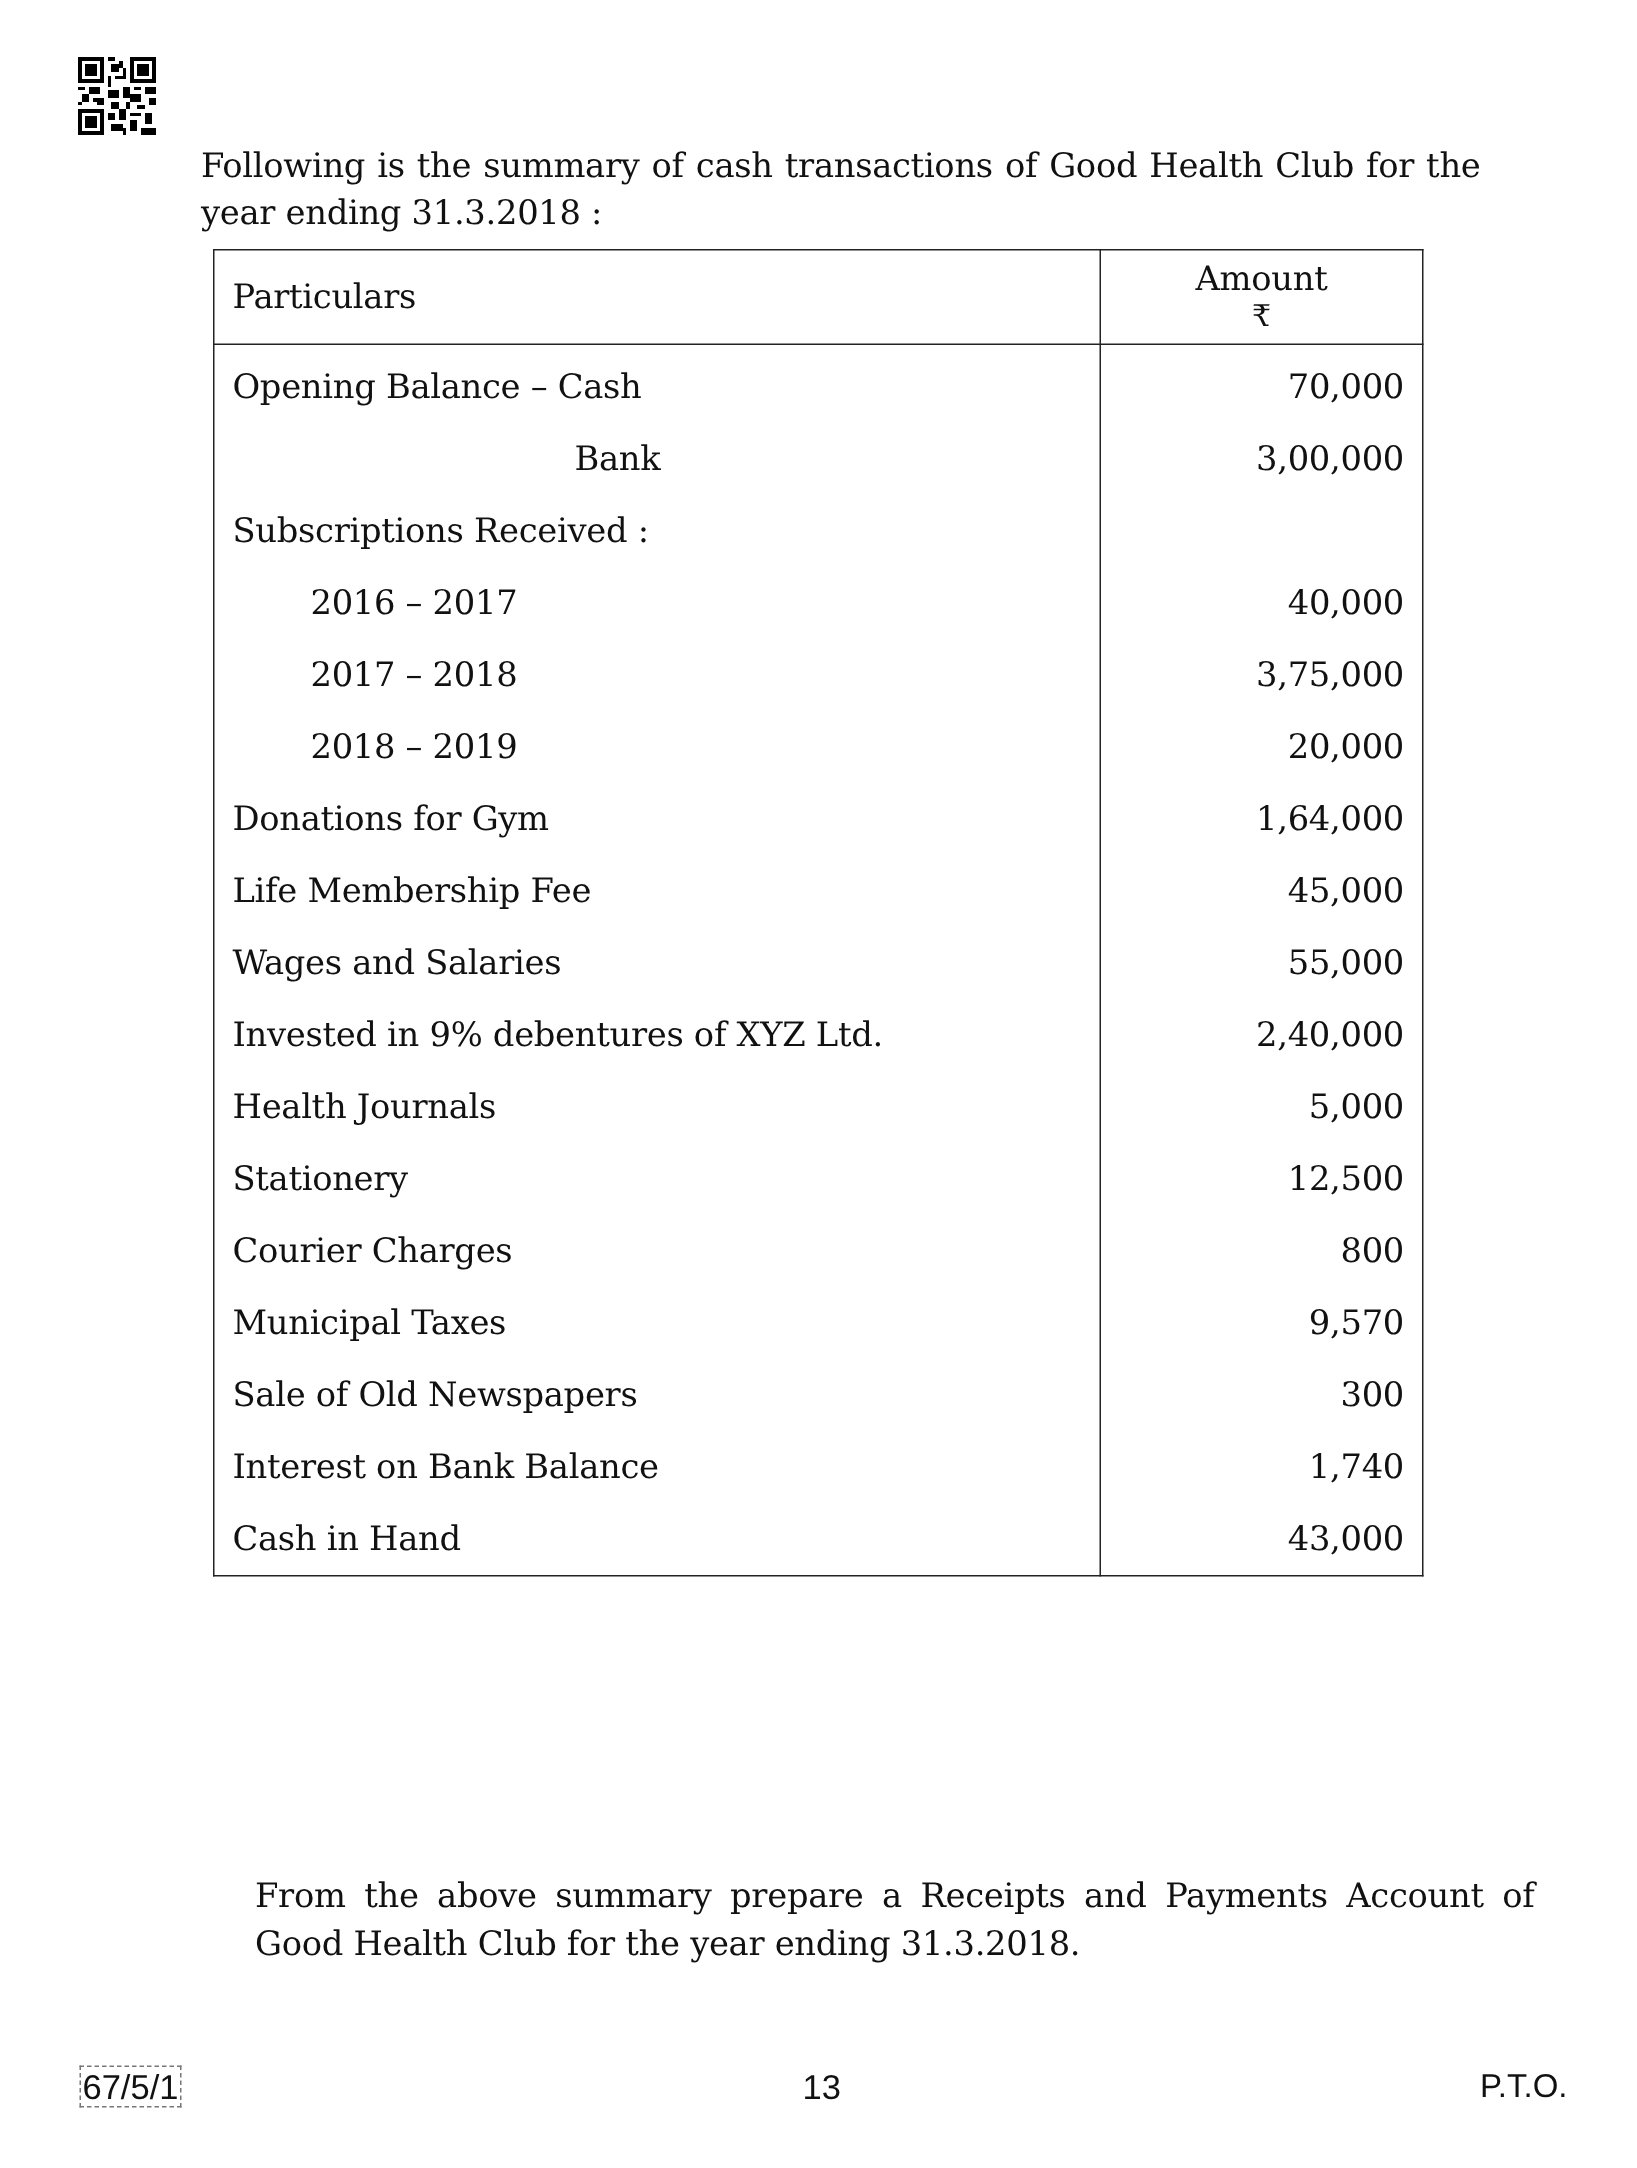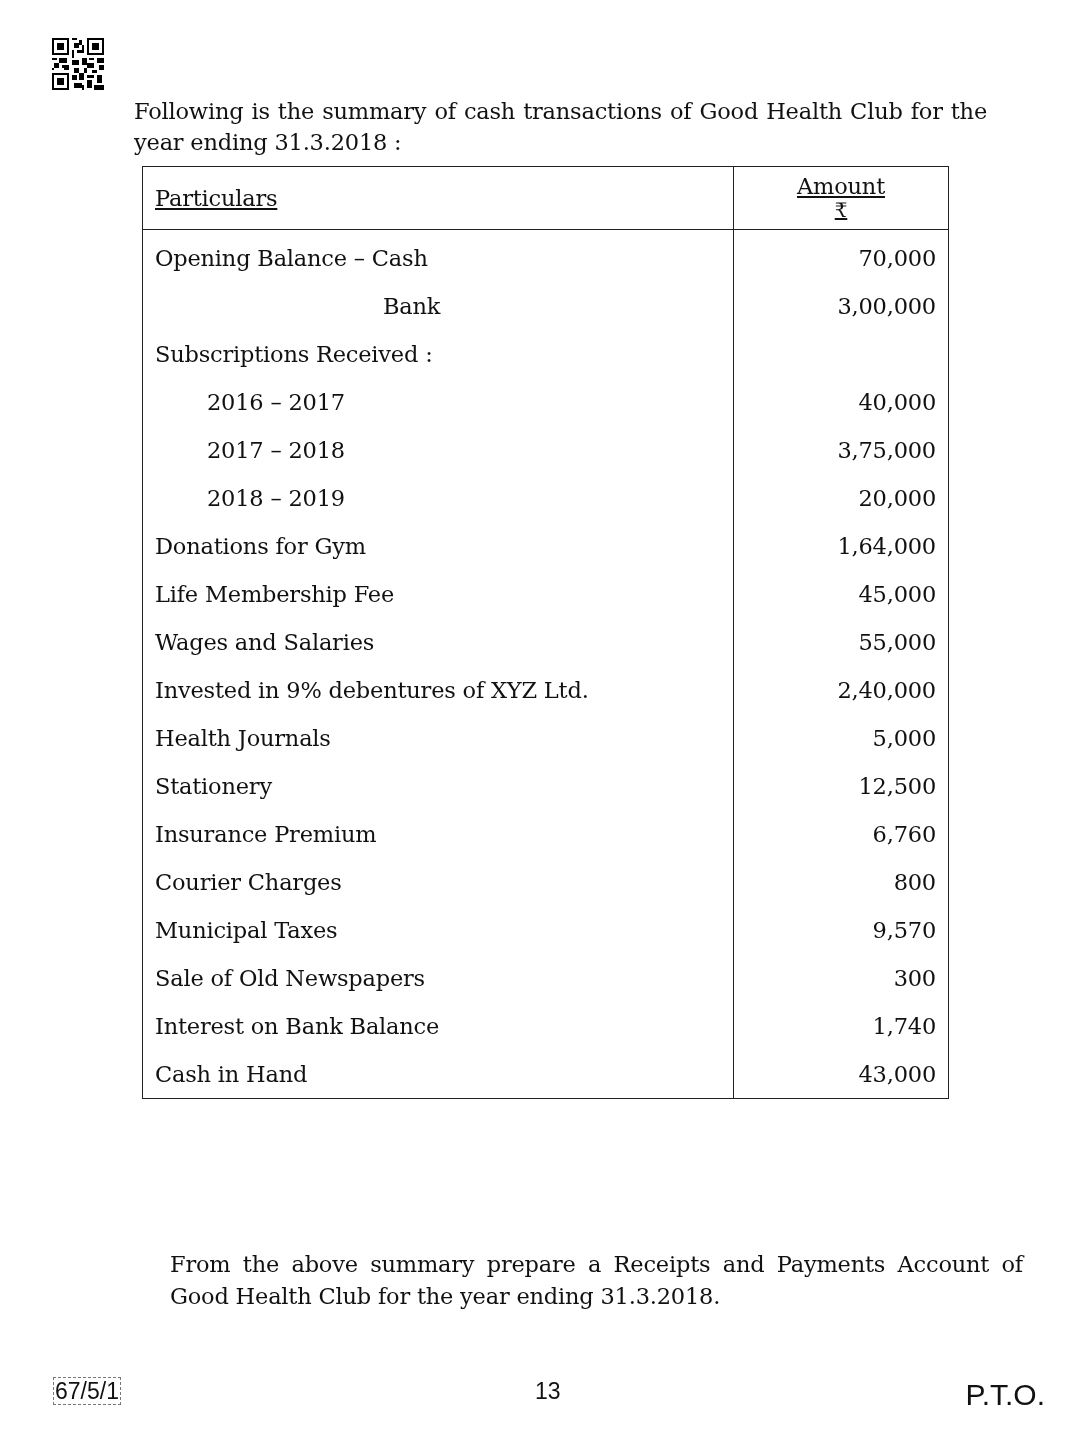--- a/index.html
+++ b/index.html
@@ -21,21 +21,20 @@
       width: 807px; border-collapse: collapse;
       font-size: 22.5px; letter-spacing: -0.2px;
     }
     table.summary th, table.summary td {
       border-left: 1.5px solid #222; border-right: 1.5px solid #222;
       padding: 0 12px; font-weight: normal;
     }
     table.summary thead th {
       border-top: 1.5px solid #222; border-bottom: 1.5px solid #222;
       height: 62px;
-      text-decoration: underline;
     }
     th.col-part { text-align: left; width: 566px; }
     th.col-amt { text-align: center; line-height: 24px; }
     .rupee { display: block; font-size: 20px; }
     table.summary tbody td { height: 48px; vertical-align: middle; }
     table.summary tbody tr:first-child td { padding-top: 4px; }
     table.summary tbody tr:last-child td { border-bottom: 1.5px solid #222; }
     td.part { text-align: left; }
     td.amt { text-align: right; padding-top: 6px; }
     td.part.indent-bank { padding-left: 240px; }
@@ -49,21 +48,21 @@
       position: absolute; left: 53px; top: 1377px;
       font-family: "Liberation Sans", "DejaVu Sans", sans-serif; font-size: 23px;
       border: 1px dashed #777; padding: 0 1px; line-height: 26px;
     }
     .footer-page {
       position: absolute; left: 535px; top: 1378px;
       font-family: "Liberation Sans", "DejaVu Sans", sans-serif; font-size: 23px;
     }
     .footer-pto {
       position: absolute; right: 46px; top: 1378px;
-      font-family: "Liberation Sans", "DejaVu Sans", sans-serif; font-size: 30px;
+      font-family: "Liberation Sans", "DejaVu Sans", sans-serif; font-size: 22px;
     }
   </style>
 </head>
 <body>
 
 <svg class="qr" viewBox="0 0 21 21" shape-rendering="crispEdges">
   <rect x="0" y="0" width="21" height="21" fill="#fff"></rect>
   <g fill="#000">
     <rect x="0" y="0" width="7" height="7"></rect>
       <rect x="1" y="1" width="5" height="5" fill="#fff"></rect>
@@ -161,24 +160,20 @@
       </tr>
       <tr>
         <td class="part">Health Journals</td>
         <td class="amt">5,000</td>
       </tr>
       <tr>
         <td class="part">Stationery</td>
         <td class="amt">12,500</td>
       </tr>
       <tr>
-        <td class="part">Insurance Premium</td>
-        <td class="amt">6,760</td>
-      </tr>
-      <tr>
         <td class="part">Courier Charges</td>
         <td class="amt">800</td>
       </tr>
       <tr>
         <td class="part">Municipal Taxes</td>
         <td class="amt">9,570</td>
       </tr>
       <tr>
         <td class="part">Sale of Old Newspapers</td>
         <td class="amt">300</td>

